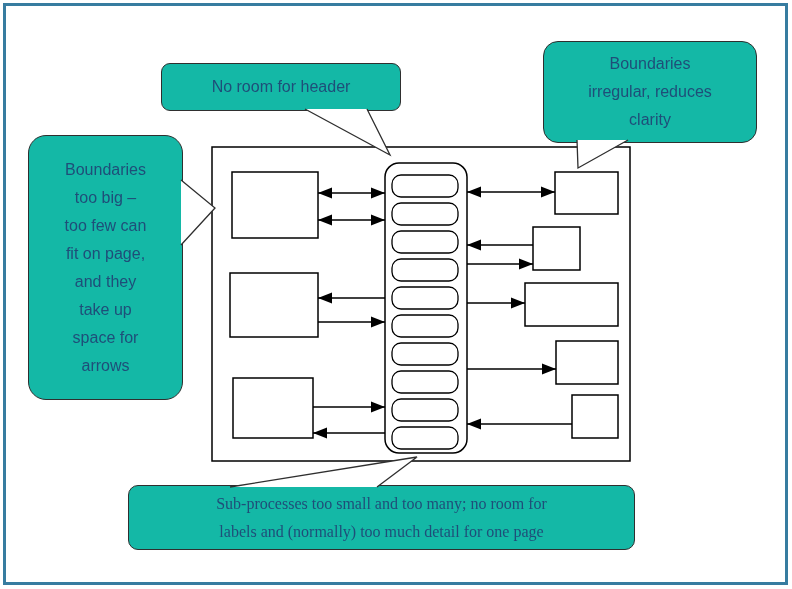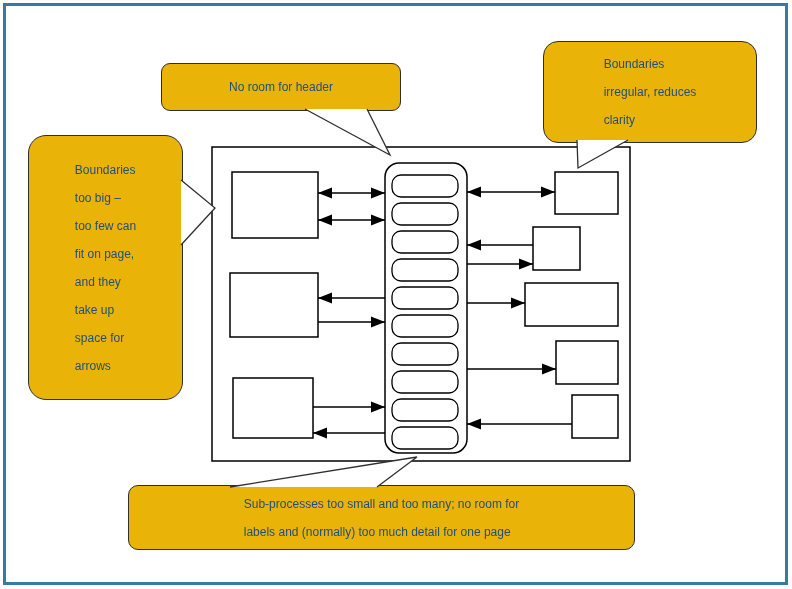--- a/index.html
+++ b/index.html
@@ -20,28 +20,28 @@
     left: 3px;
     top: 3px;
     right: 4px;
     bottom: 4px;
     border: 3px solid #377CA0;
     pointer-events: none;
   }
   .callout {
     position: absolute;
     box-sizing: border-box;
-    background: #eab308;
+    background: #14b8a6;
     border: 1.3px solid #2f2f2f;
     color: #1F4E79;
     display: flex;
     align-items: center;
     justify-content: center;
-    text-align: left;
-    font-size: 12px;
+    text-align: center;
+    font-size: 16px;
     line-height: 28px;
     white-space: pre-line;
   }
   #co-top {
     left: 161px; top: 63px;
     width: 240px; height: 48px;
     border-radius: 9px;
   }
   #co-right {
     left: 543px; top: 41px;
@@ -50,20 +50,21 @@
   }
   #co-left {
     left: 28px; top: 135px;
     width: 155px; height: 265px;
     border-radius: 18px;
   }
   #co-bottom {
     left: 128px; top: 485px;
     width: 507px; height: 65px;
     border-radius: 10px;
+    font-family: Liberation Serif, serif;
   }
   #diagram-svg {
     position: absolute;
     left: 0; top: 0;
     width: 792px;
     height: 589px;
     pointer-events: none;
   }
 </style>
 </head>

